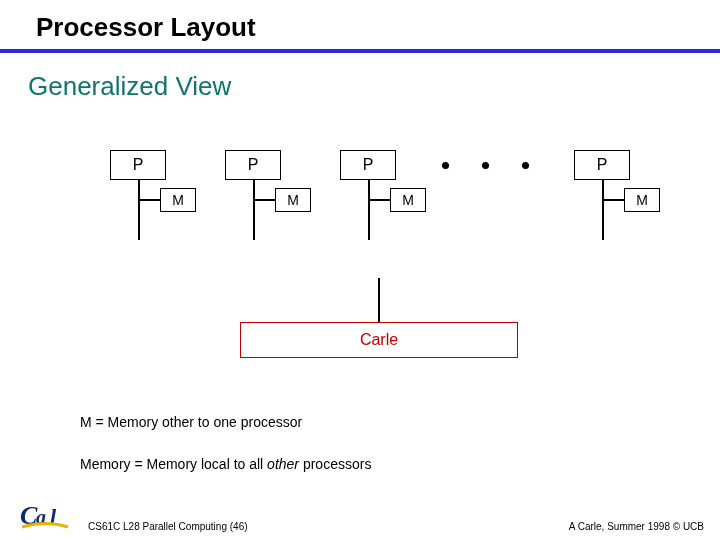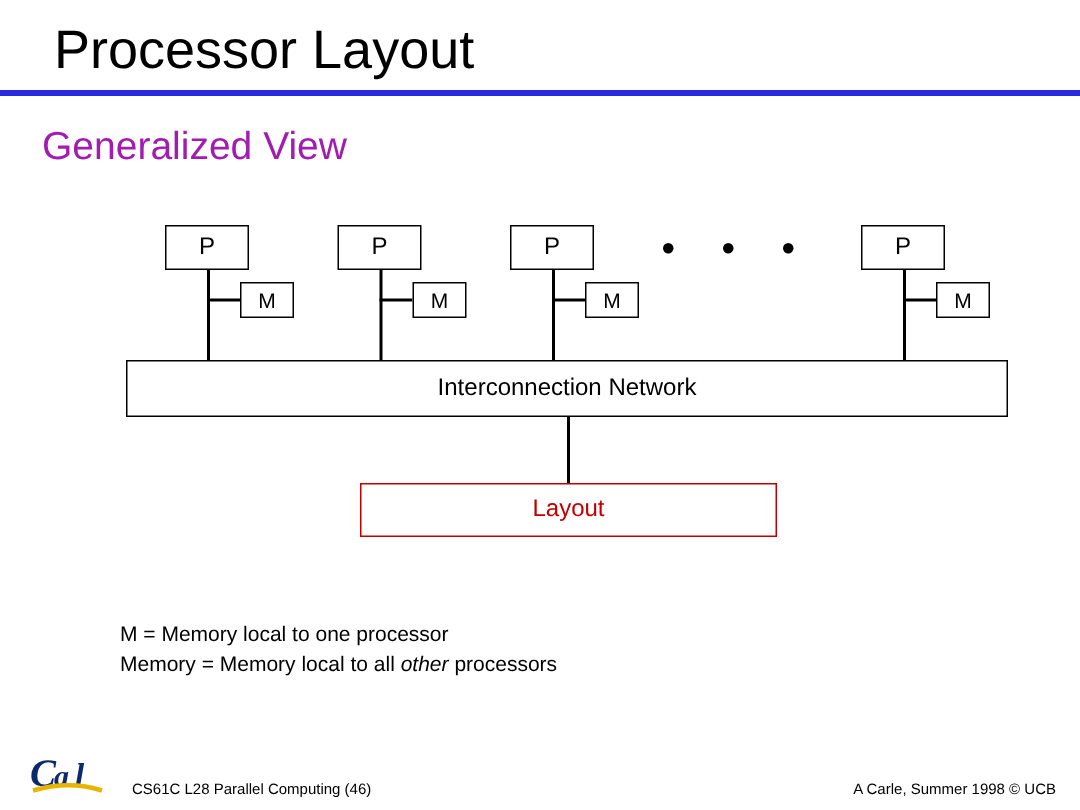--- a/index.html
+++ b/index.html
@@ -1,19 +1,19 @@
 <!DOCTYPE html>
 <html><head>
 <meta charset="utf-8">
 <style>
   *{box-sizing:border-box;margin:0;padding:0}
   body{width:720px;height:540px;font-family:Arial,Helvetica,sans-serif;background:#fff;position:relative;overflow:hidden}
-  .slide-title{font-size:36px;font-weight:normal;color:#000;padding:12px 0 6px 36px}
+  .slide-title{font-size:26px;font-weight:bold;color:#000;padding:12px 0 6px 36px}
   .hr-line{height:4px;background:#2a2ae0;margin:0 0 0 0;width:100%}
-  .section-heading{font-size:26px;font-weight:normal;color:#a21caf;padding:18px 0 0 28px}
+  .section-heading{font-size:26px;font-weight:normal;color:#0f766e;padding:18px 0 0 28px}
   .diagram{position:absolute;left:0;top:150px;width:720px;height:250px}
   .pbox{position:absolute;width:56px;height:30px;border:1.5px solid #000;text-align:center;font-size:16px;line-height:28px;background:#fff}
   .mbox{position:absolute;width:36px;height:24px;border:1.5px solid #000;text-align:center;font-size:14px;line-height:22px;background:#fff}
   .net-box{position:absolute;border:1.5px solid #000;text-align:center;font-size:16px;line-height:36px;background:#fff}
   .mem-box{position:absolute;border:1.5px solid #c00000;color:#c00000;text-align:center;font-size:16px;line-height:34px;background:#fff}
   .wire{position:absolute;background:#000}
   .dot{position:absolute;width:7px;height:7px;background:#000;border-radius:50%}
   .note{font-size:14px;color:#000;position:absolute;left:80px}
   .footer-left{position:absolute;left:88px;bottom:8px;font-size:10px;color:#000}
   .footer-right{position:absolute;right:16px;bottom:8px;font-size:10px;color:#000}
@@ -51,29 +51,28 @@
 
   <div class="wire" style="left:138px;top:50px;width:1.5px;height:40px"></div>
   <div class="wire" style="left:253px;top:50px;width:1.5px;height:40px"></div>
   <div class="wire" style="left:368px;top:50px;width:1.5px;height:40px"></div>
   <div class="wire" style="left:602px;top:50px;width:1.5px;height:40px"></div>
 
   <div class="dot" style="left:442px;top:12px"></div>
   <div class="dot" style="left:482px;top:12px"></div>
   <div class="dot" style="left:522px;top:12px"></div>
 
-  <div class="net-box" style="left:84px;top:90px;width:588px;height:38px">Interconnection Network</div>
 
   <div class="wire" style="left:378px;top:128px;width:1.5px;height:44px"></div>
 
-  <div class="mem-box" style="left:240px;top:172px;width:278px;height:36px">Layout</div>
+  <div class="mem-box" style="left:240px;top:172px;width:278px;height:36px">Carle</div>
 </div>
 
-<div class="note" style="top:414px">M = Memory local to one processor</div>
-<div class="note" style="top:434px">
+<div class="note" style="top:414px">M = Memory other to one processor</div>
+<div class="note" style="top:456px">
   <span>Memory = Memory local to all </span><span style="font-style:italic">other</span><span> processors</span>
 </div>
 
 <div class="logo" title="Cal">
   <svg viewBox="0 0 56 40">
     <text x="2" y="30" font-family="Georgia,serif" font-size="26" font-style="italic" font-weight="bold" fill="#0b2a6b">C</text>
     <text x="18" y="30" font-family="Georgia,serif" font-size="20" font-style="italic" font-weight="bold" fill="#0b2a6b">a</text>
     <text x="32" y="30" font-family="Georgia,serif" font-size="22" font-style="italic" font-weight="bold" fill="#0b2a6b">l</text>
     <path d="M4 33 Q28 26 50 33" stroke="#e8b400" stroke-width="3" fill="none"></path>
   </svg>

